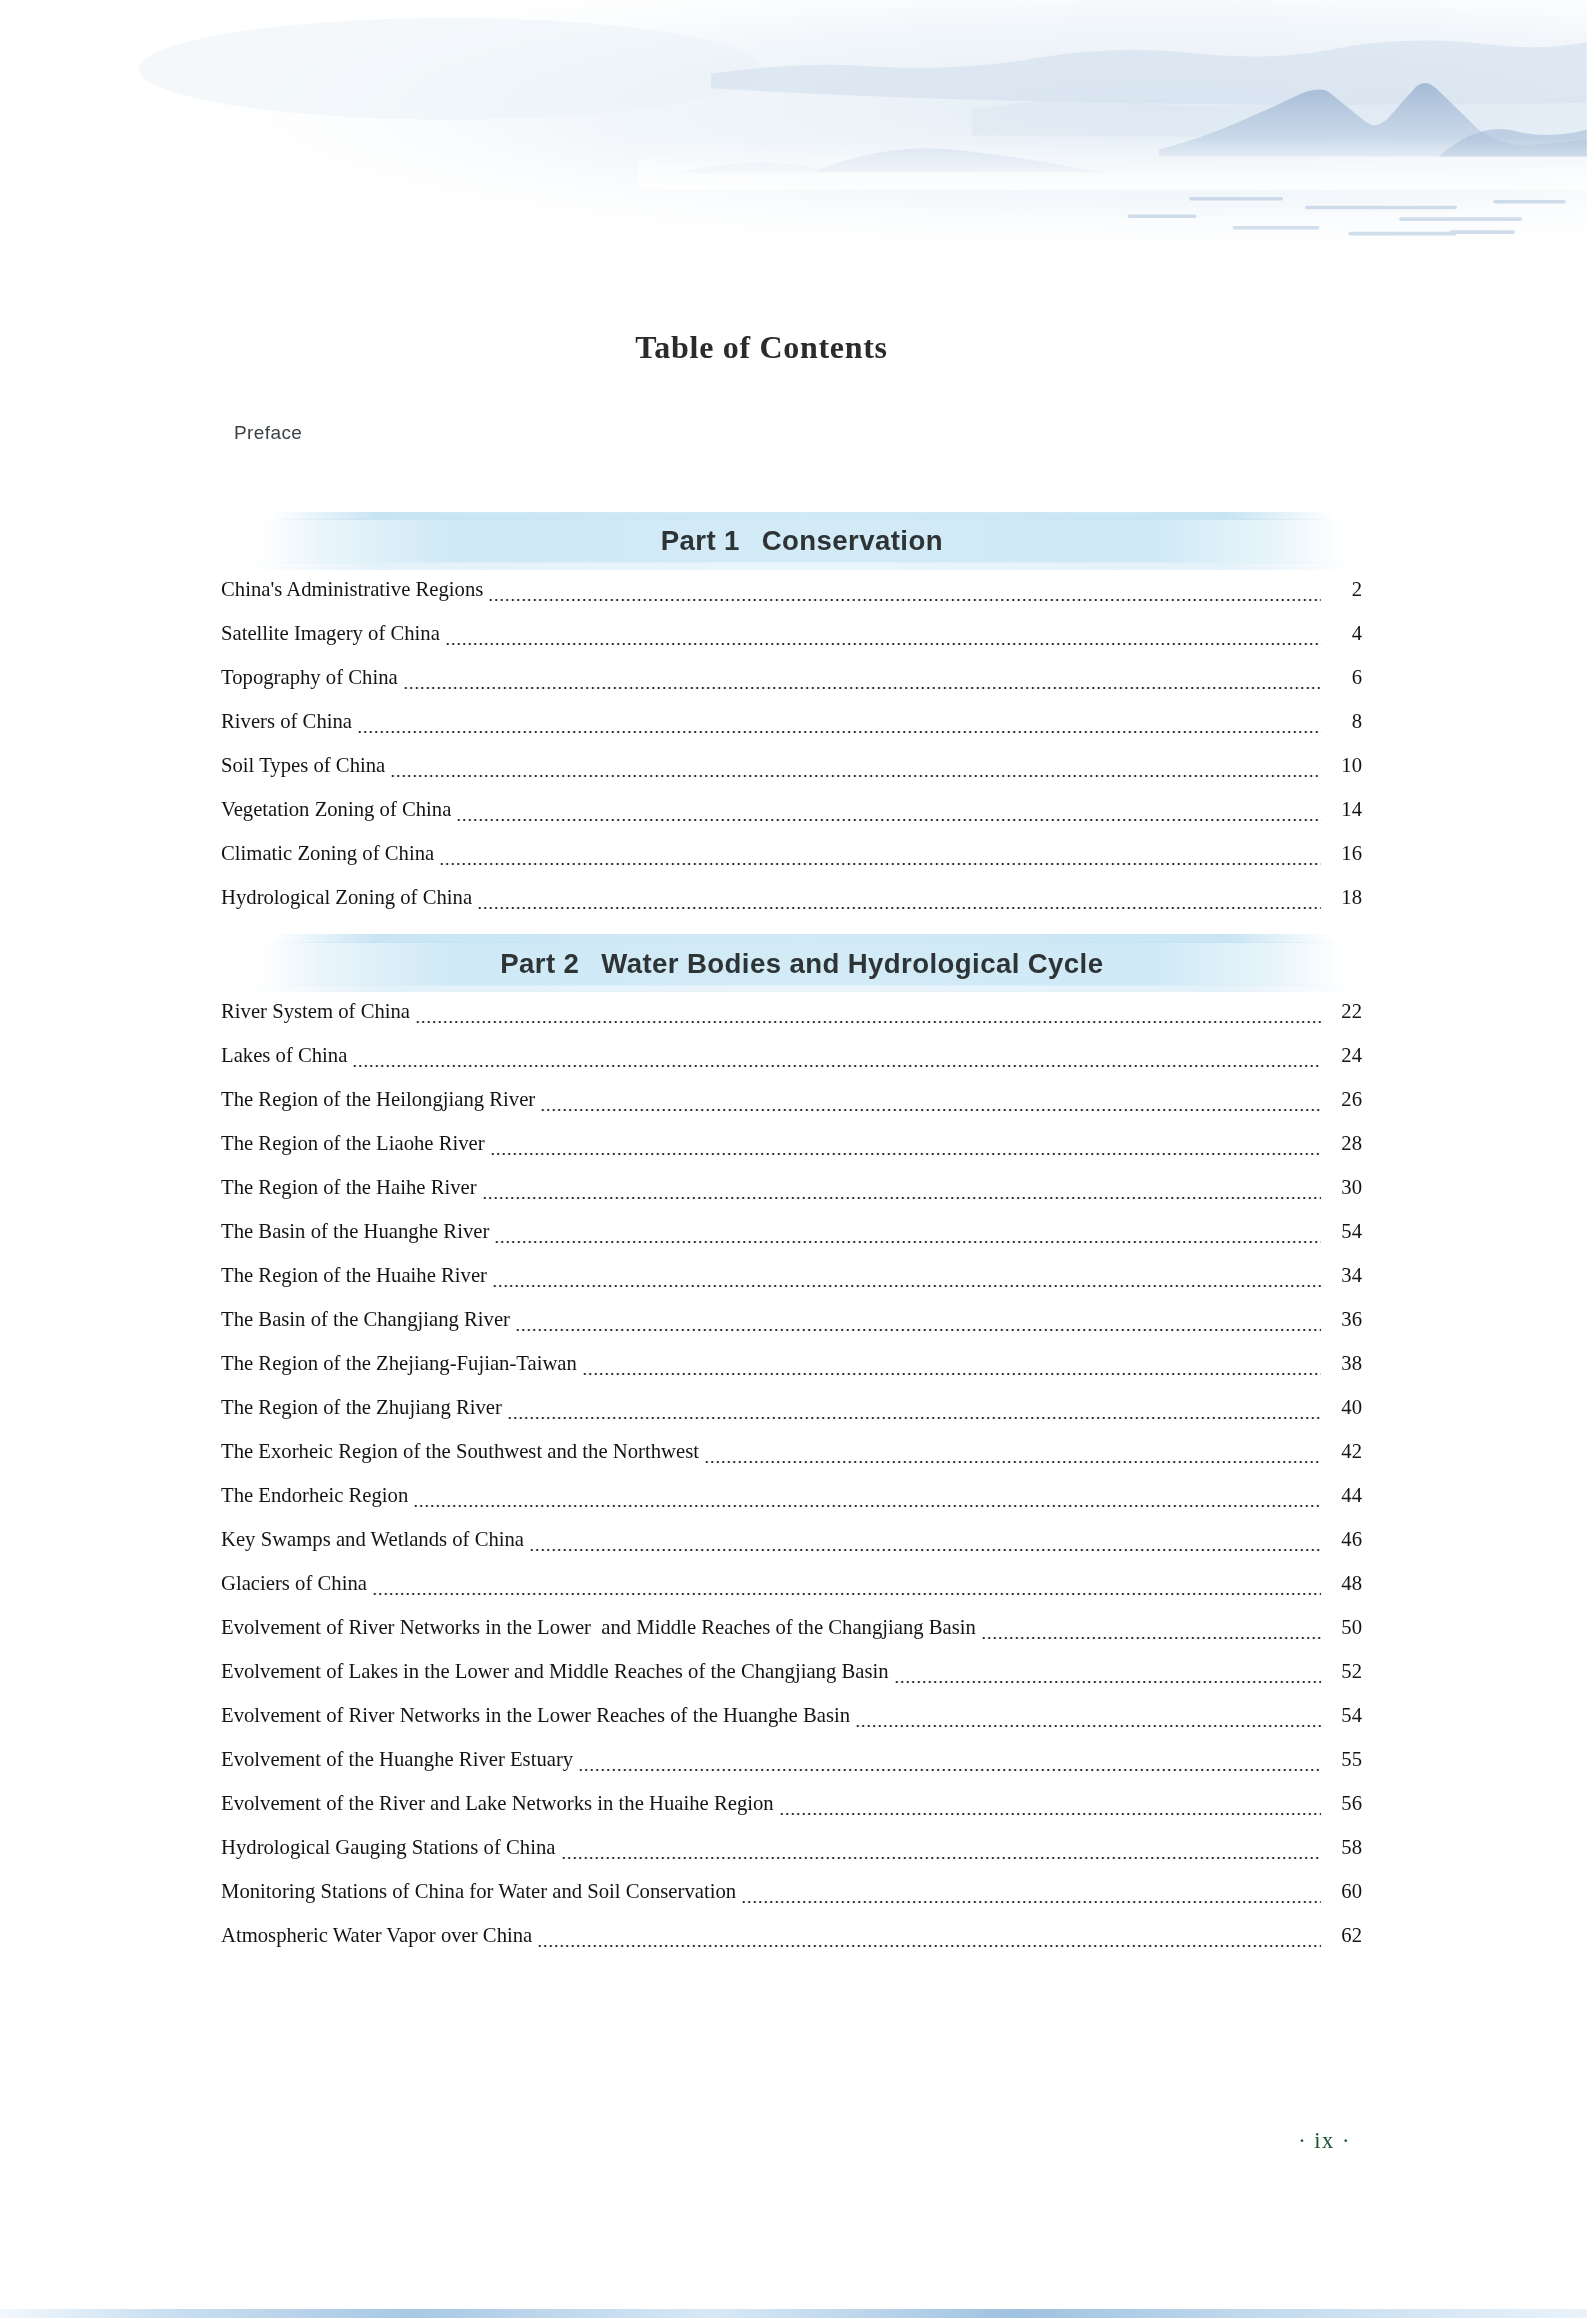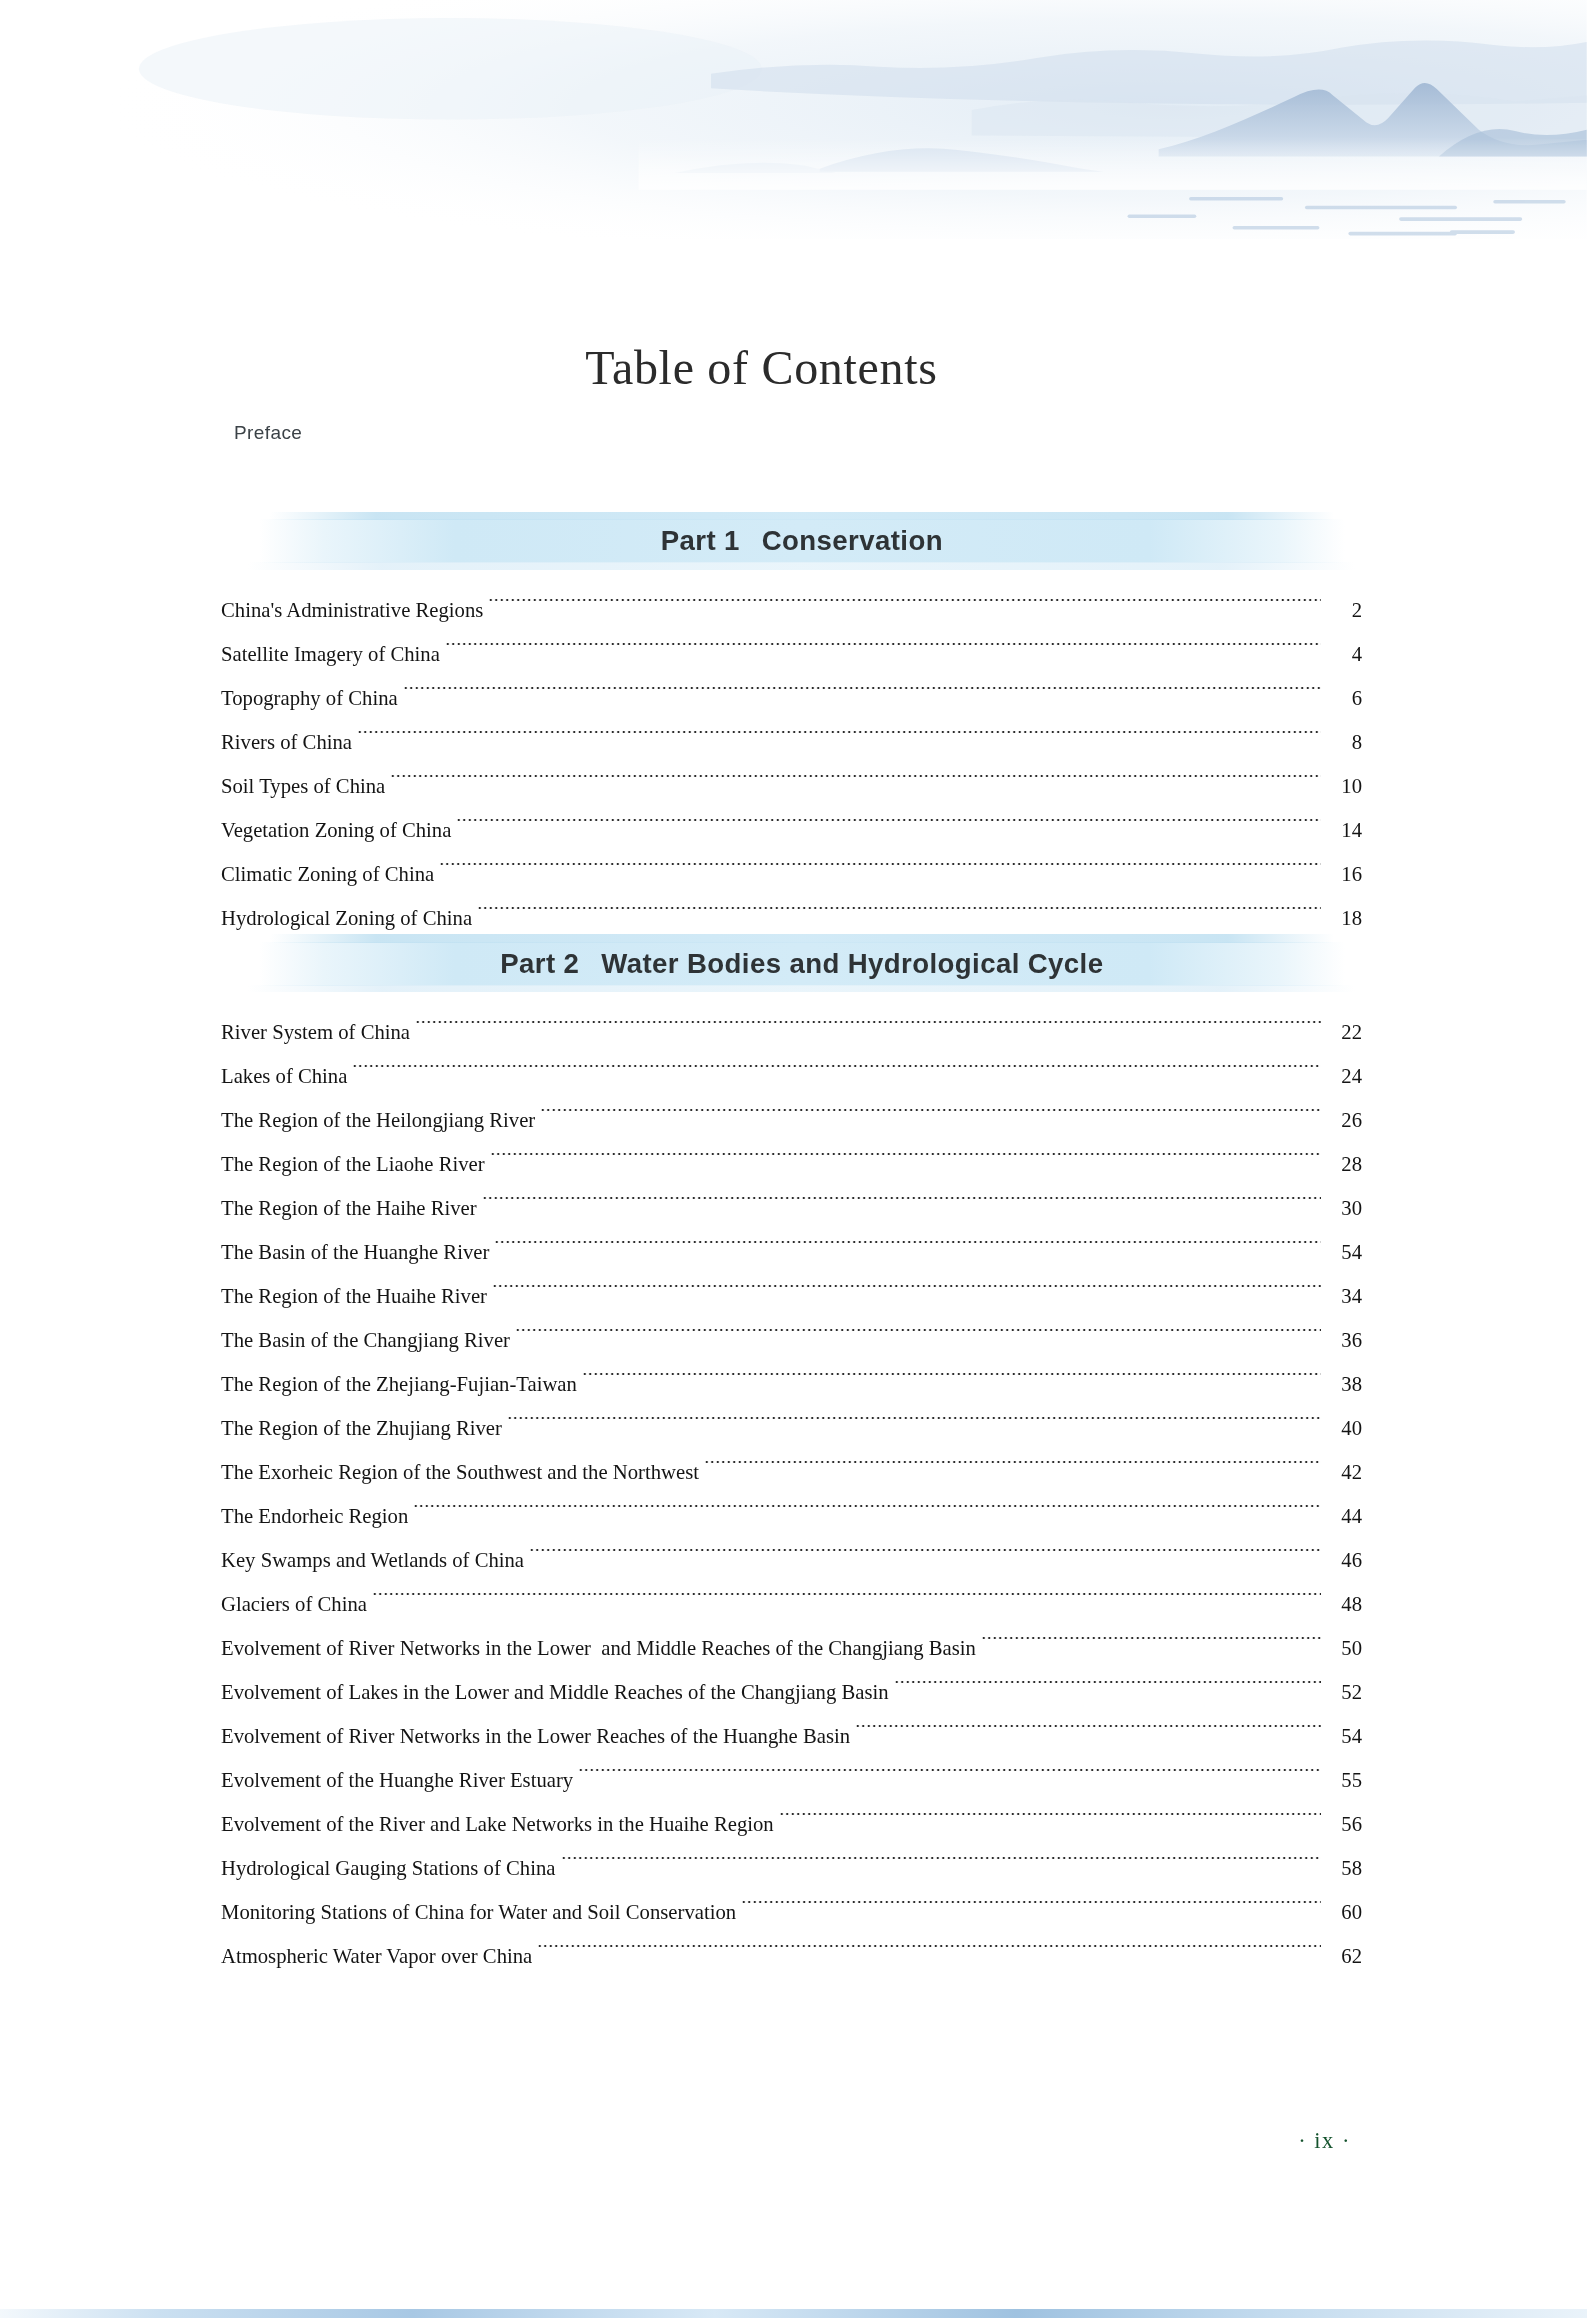--- a/index.html
+++ b/index.html
@@ -2,21 +2,21 @@
 <html style="font-size:11.6px"><head>
 <meta charset="utf-8">
 <style>
   html,body{margin:0;padding:0;background:#ffffff;}
   body{width:1588px;height:2319px;position:relative;overflow:hidden;
        font-family:"Liberation Serif",serif;color:#161616;}
 
   .hero{position:absolute;top:0;left:0;width:1588px;height:239px;display:block;}
 
   .page-title{position:absolute;top:308px;left:0;width:1523px;text-align:center;
-    font-family:"Liberation Serif",serif;font-weight:400;font-size:48px;
+    font-family:"Liberation Serif",serif;font-weight:700;font-size:32px;
     letter-spacing:0.7px;color:#2b2b2b;}
 
   .preface{position:absolute;left:234px;top:422px;
     font-family:"Liberation Sans",sans-serif;font-size:19px;font-weight:400;
     color:#3b4247;letter-spacing:0.4px;}
 
   .content{position:absolute;left:221px;top:519px;width:1141px;}
 
   .part-bar{position:relative;height:44px;margin-left:38px;margin-right:17.4px;
     display:flex;align-items:center;justify-content:center;gap:22px;border-radius:2.2px;
@@ -28,21 +28,21 @@
     border-radius:2.2px;}
   .part-bar::after{content:"";position:absolute;bottom:-6.5px;left:-1%;right:-1%;height:7.3px;
     background:linear-gradient(90deg,rgba(221,238,248,0) 0%,rgba(221,238,248,.8) 12%,
       rgba(230,243,250,.85) 50%,rgba(221,238,248,.8) 88%,rgba(221,238,248,0) 100%);}
   .part-label,.part-title{font-family:"Liberation Sans",sans-serif;font-weight:700;
     font-size:27.6px;color:#2e3336;letter-spacing:0.4px;white-space:pre;}
 
   .rows{margin-top:14.5px;}
   .toc-section + .toc-section{margin-top:12px;}
 
-  .toc-row{display:flex;align-items:flex-end;height:44px;}
+  .toc-row{display:flex;align-items:flex-start;height:44px;}
   .toc-title{font-size:20.7px;color:#141414;white-space:pre;}
   .toc-dots{flex:1;height:44px;margin:0 5.8px 0 5.1px;
     background-image:radial-gradient(circle,#2c2c2c 1.1px,rgba(0,0,0,0) 1.5px);
     background-size:5.5px 44px;background-repeat:repeat-x;background-position:0 center;}
   .toc-page{font-size:20.7px;color:#141414;min-width:35px;text-align:right;white-space:pre;}
 
   .folio{position:absolute;top:2128px;right:237px;font-size:22.5px;color:#14532d;
     letter-spacing:1.5px;font-family:"Liberation Serif",serif;}
 
   .footer-strip{position:absolute;left:0;bottom:0;width:1588px;height:10.2px;

